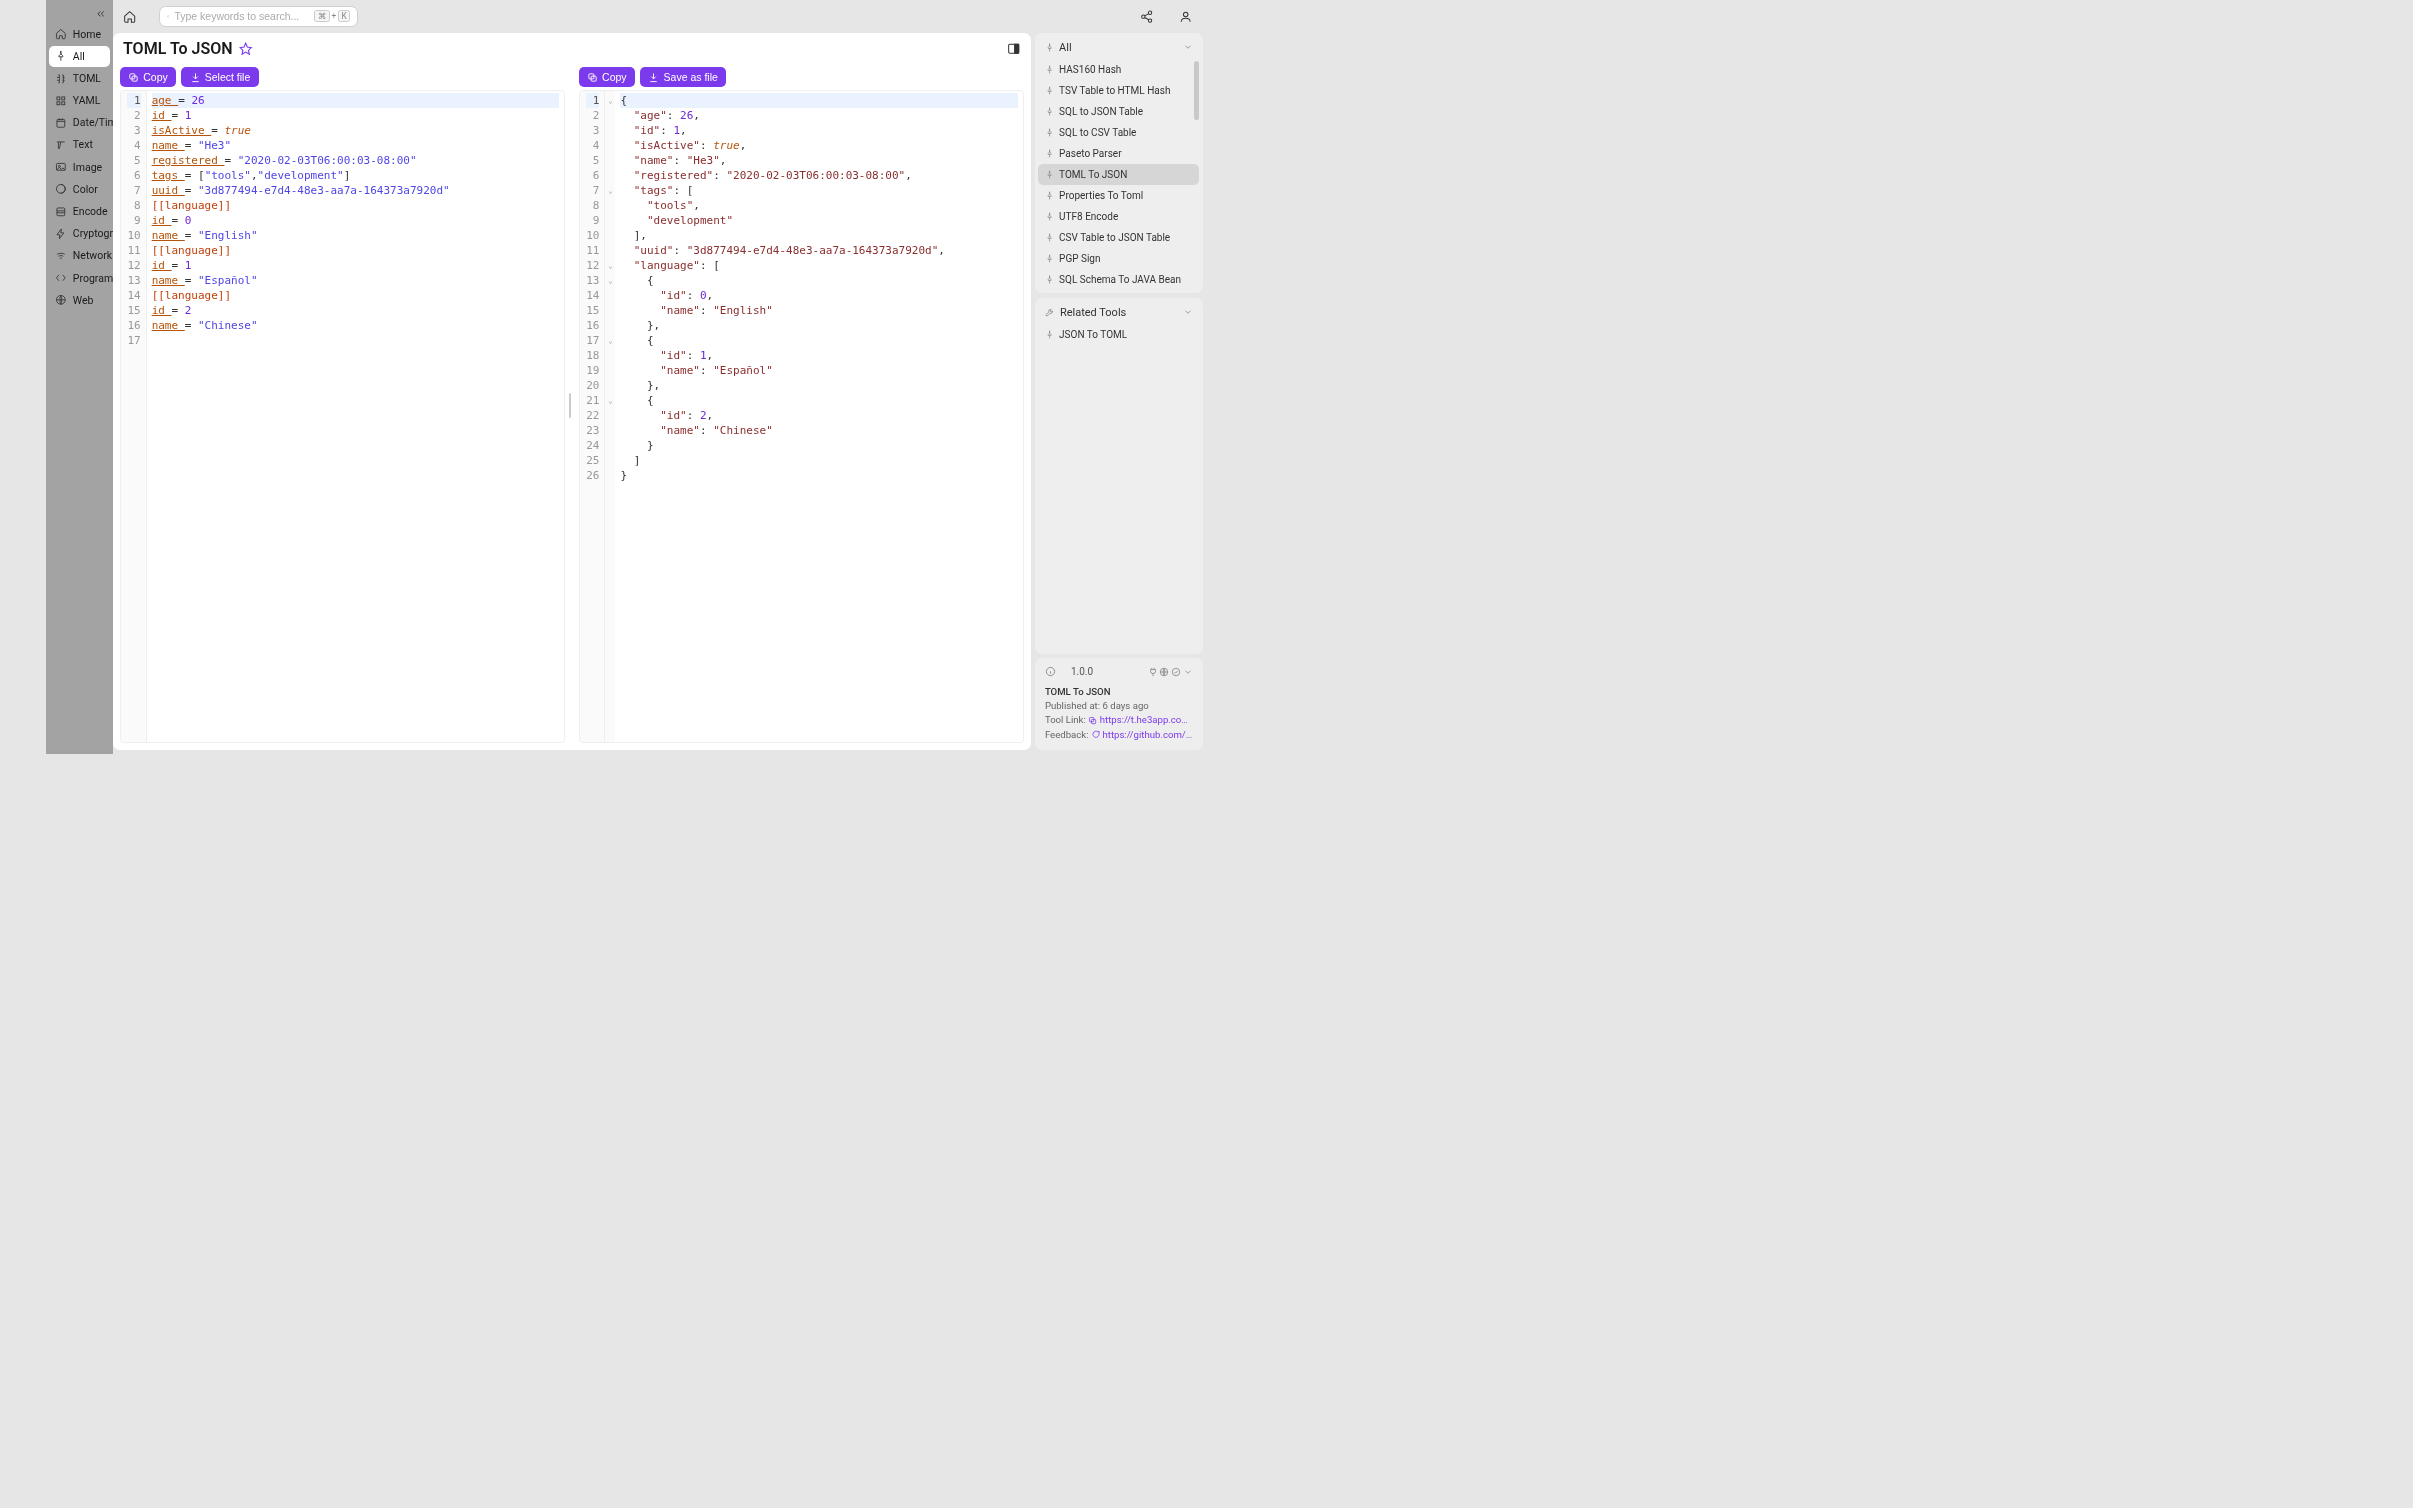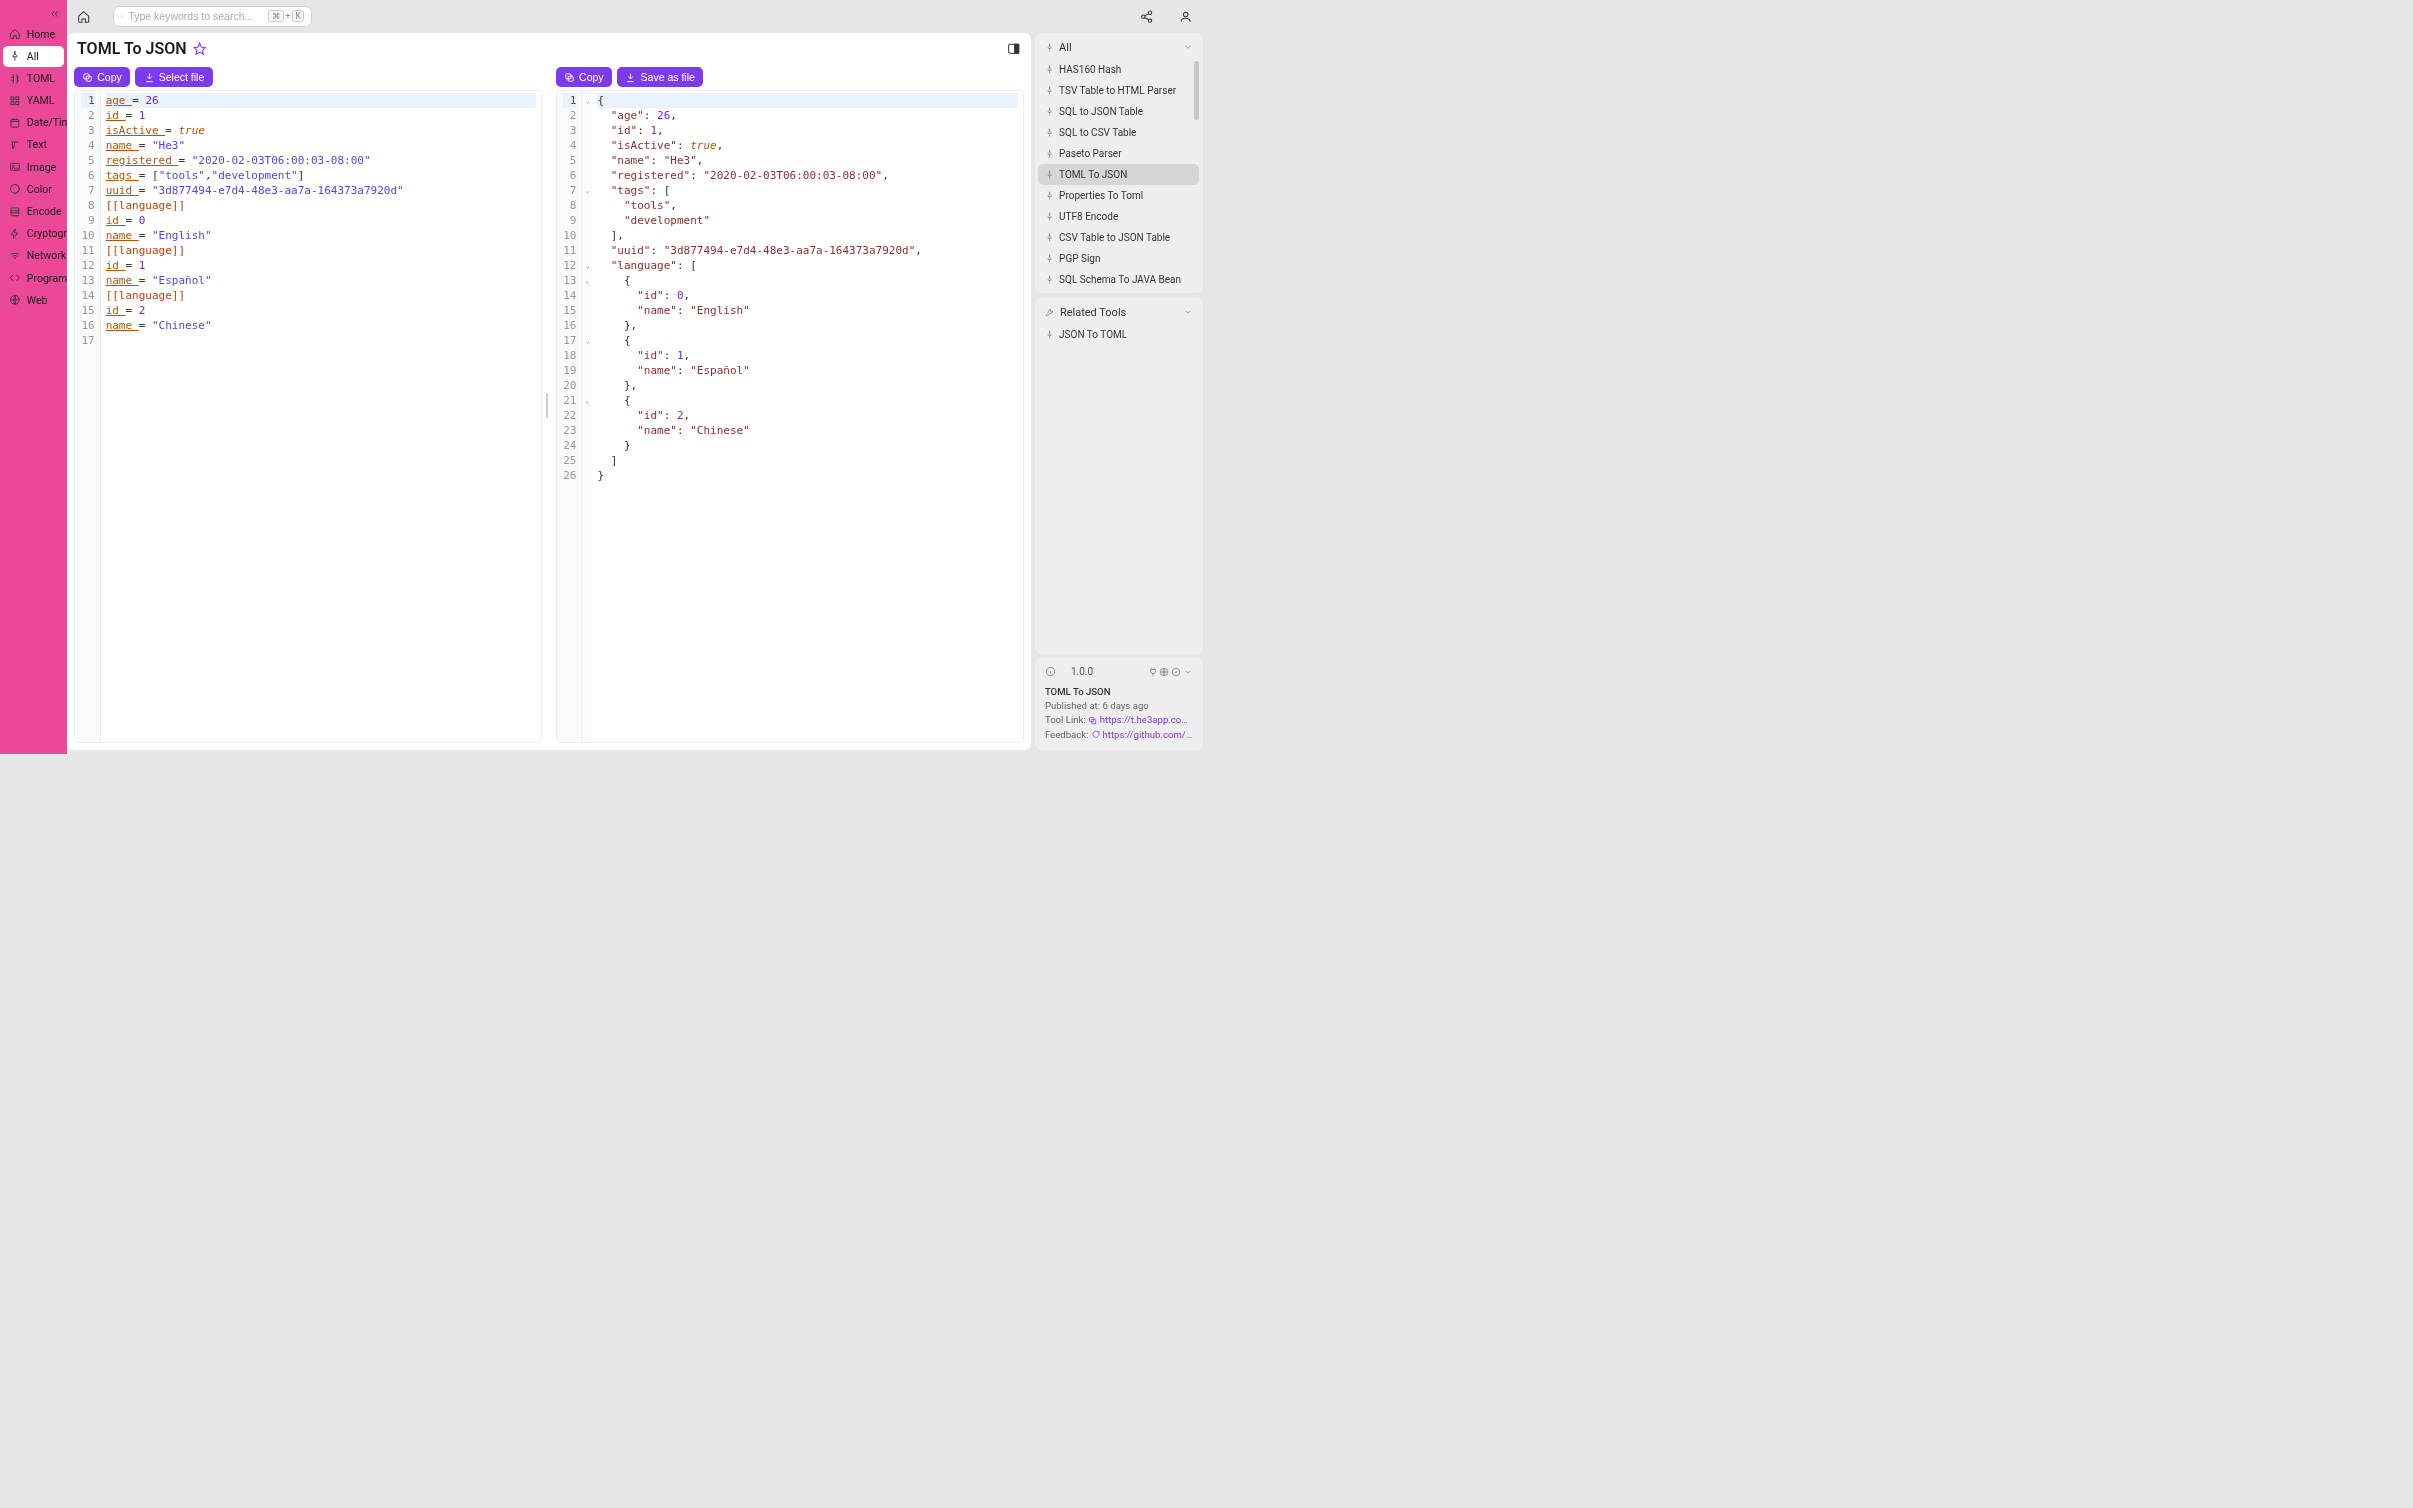--- a/index.html
+++ b/index.html
@@ -1,20 +1,20 @@
 <!DOCTYPE html>
 <html style="font-size:13.4px"><head>
 <meta charset="utf-8">
 <style>
 * { margin: 0; padding: 0; box-sizing: border-box; }
 body { font-family: -apple-system, BlinkMacSystemFont, "Segoe UI", Roboto, sans-serif; background: #e6e6e6; width: 1207px; height: 754px; overflow: hidden; font-size: 11px; color: #1a1a1a; }
 .app { display: flex; height: 100%; }
 
 
-.sidebar { width: 65px; flex-shrink: 0; background: #ec4899; padding: 6.7px 3.4px; display: flex; flex-direction: column; }
+.sidebar { width: 65px; flex-shrink: 0; background: #a3a3a3; padding: 6.7px 3.4px; display: flex; flex-direction: column; margin-left: 46px; }
 .collapse-btn { align-self: flex-end; padding: 1.7px; margin-right: 1.7px; margin-bottom: 1.7px; cursor: pointer; color: #333; }
 .nav-list { display: flex; flex-direction: column; gap: 0.8px; }
 .nav-item { display: flex; align-items: center; gap: 5.9px; padding: 4.2px 5.9px; border-radius: 5px; cursor: pointer; font-size: 10.5px; color: #1a1a1a; }
 .nav-item.active { background: #fff; }
 .nav-icon { width: 11.7px; height: 11.7px; flex-shrink: 0; display: flex; align-items: center; justify-content: center; }
 
 
 .main { flex: 1; display: flex; flex-direction: column; background: #e6e6e6; padding: 4.2px 4.2px 4.2px 0; gap: 4.2px; min-width: 0; }
 .topbar { display: flex; align-items: center; gap: 19px; padding: 1.7px 6.7px; }
 .home-btn { padding: 3.4px; border-radius: 5px; cursor: pointer; }
@@ -341,21 +341,21 @@
                 <div class="panel-item">
                   <svg class="pin-icon" viewBox="0 0 24 24" fill="none" stroke="currentColor" stroke-width="2">
                     <path d="M12 2v6l4 4v2H8v-2l4-4V2M12 14v8"></path>
                   </svg>
                   <span>HAS160 Hash</span>
                 </div>
                 <div class="panel-item">
                   <svg class="pin-icon" viewBox="0 0 24 24" fill="none" stroke="currentColor" stroke-width="2">
                     <path d="M12 2v6l4 4v2H8v-2l4-4V2M12 14v8"></path>
                   </svg>
-                  <span>TSV Table to HTML Parser</span>
+                  <span>TSV Table to HTML Hash</span>
                 </div>
                 <div class="panel-item">
                   <svg class="pin-icon" viewBox="0 0 24 24" fill="none" stroke="currentColor" stroke-width="2">
                     <path d="M12 2v6l4 4v2H8v-2l4-4V2M12 14v8"></path>
                   </svg>
                   <span>SQL to JSON Table</span>
                 </div>
                 <div class="panel-item">
                   <svg class="pin-icon" viewBox="0 0 24 24" fill="none" stroke="currentColor" stroke-width="2">
                     <path d="M12 2v6l4 4v2H8v-2l4-4V2M12 14v8"></path>

